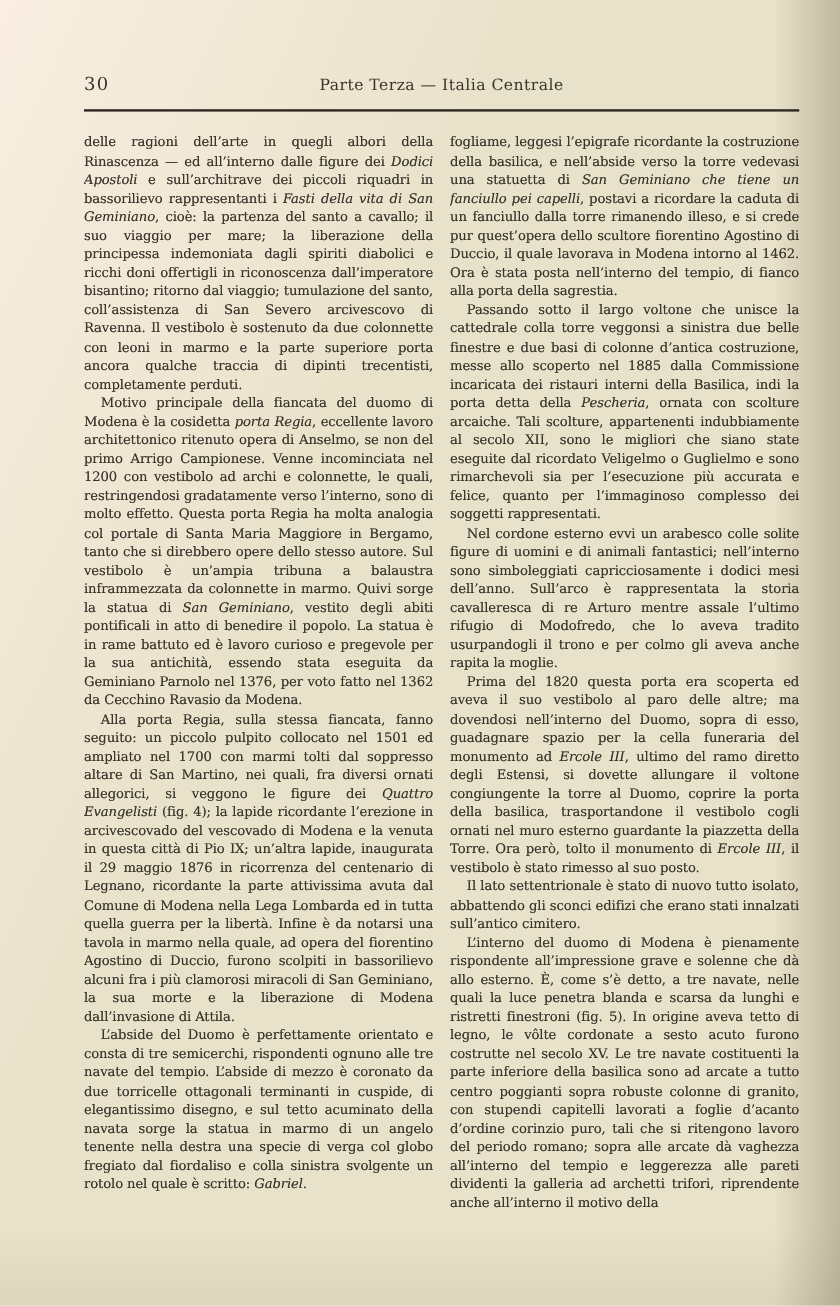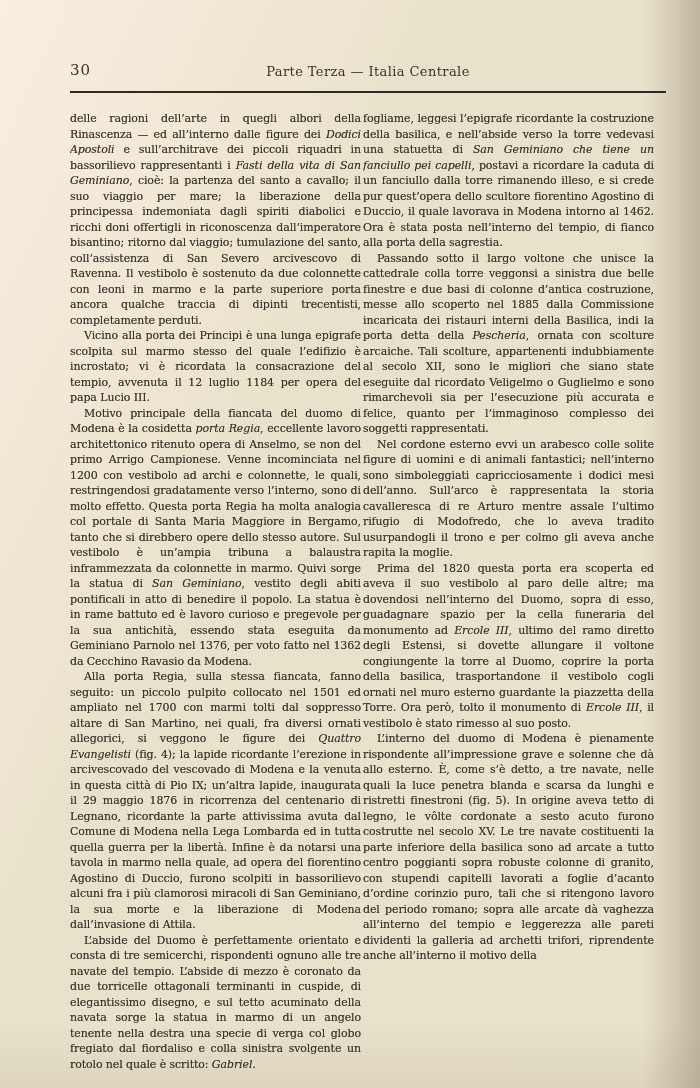--- a/index.html
+++ b/index.html
@@ -23,21 +23,21 @@
     position:absolute; top:64px; left:70px; width:596px;
     text-align:center; font-size:13px; font-weight:normal;
     letter-spacing:0.4px; white-space:nowrap;
   }
   .header-rule {
     position:absolute; top:91px; left:70px; width:596px; height:2px;
     background:#2e2922;
   }
   .columns {
     position:absolute; top:111px; left:70px; width:596px; height:960px;
-    display:flex; gap:2px;
+    display:flex; gap:14px;
   }
   .col {
     width:291px; height:100%; overflow:hidden;
     text-align:justify;
     font-size:11px; line-height:15.5px;
     letter-spacing:-0.1px;
     text-shadow:0 0 0.5px rgba(57,51,43,0.55);
   }
   .col p { margin:0; }
   .col p.indent { text-indent:14px; }
@@ -46,26 +46,26 @@
 </head>
 <body>
 
 <div class="page">
   <span class="pagenum">30</span>
   <span class="running-title">Parte Terza — Italia Centrale</span>
   <div class="header-rule"></div>
   <div class="columns">
     <div class="col">
         <p class=""><span>delle ragioni dell’arte in quegli albori della Rinascenza — ed all’interno dalle figure dei </span><span class="it">Dodici Apostoli</span><span> e sull’architrave dei piccoli riquadri in bassorilievo rappresentanti i </span><span class="it">Fasti della vita di San Geminiano</span><span>, cioè: la partenza del santo a cavallo; il suo viaggio per mare; la liberazione della principessa indemoniata dagli spiriti diabolici e ricchi doni offertigli in riconoscenza dall’imperatore bisantino; ritorno dal viaggio; tumulazione del santo, coll’assistenza di San Severo arcivescovo di Ravenna. Il vestibolo è sostenuto da due colonnette con leoni in marmo e la parte superiore porta ancora qualche traccia di dipinti trecentisti, completamente perduti.</span></p>
-        <p class="indent"><span>Vicino alla porta dei Principi è una lunga epigrafe scolpita sul marmo stesso del quale l’edifizio è incrostato; vi è ricordata la consacrazione del tempio, avvenuta il 12 luglio 1184 per opera del papa Lucio III.</span></p>
         <p class="indent"><span>Motivo principale della fiancata del duomo di Modena è la cosidetta </span><span class="it">porta Regia</span><span>, eccellente lavoro architettonico ritenuto opera di Anselmo, se non del primo Arrigo Campionese. Venne incominciata nel 1200 con vestibolo ad archi e colonnette, le quali, restringendosi gradatamente verso l’interno, sono di molto effetto. Questa porta Regia ha molta analogia col portale di Santa Maria Maggiore in Bergamo, tanto che si direbbero opere dello stesso autore. Sul vestibolo è un’ampia tribuna a balaustra inframmezzata da colonnette in marmo. Quivi sorge la statua di </span><span class="it">San Geminiano</span><span>, vestito degli abiti pontificali in atto di benedire il popolo. La statua è in rame battuto ed è lavoro curioso e pregevole per la sua antichità, essendo stata eseguita da Geminiano Parnolo nel 1376, per voto fatto nel 1362 da Cecchino Ravasio da Modena.</span></p>
         <p class="indent"><span>Alla porta Regia, sulla stessa fiancata, fanno seguito: un piccolo pulpito collocato nel 1501 ed ampliato nel 1700 con marmi tolti dal soppresso altare di San Martino, nei quali, fra diversi ornati allegorici, si veggono le figure dei </span><span class="it">Quattro Evangelisti</span><span> (fig. 4); la lapide ricordante l’erezione in arcivescovado del vescovado di Modena e la venuta in questa città di Pio IX; un’altra lapide, inaugurata il 29 maggio 1876 in ricorrenza del centenario di Legnano, ricordante la parte attivissima avuta dal Comune di Modena nella Lega Lombarda ed in tutta quella guerra per la libertà. Infine è da notarsi una tavola in marmo nella quale, ad opera del fiorentino Agostino di Duccio, furono scolpiti in bassorilievo alcuni fra i più clamorosi miracoli di San Geminiano, la sua morte e la liberazione di Modena dall’invasione di Attila.</span></p>
         <p class="indent"><span>L’abside del Duomo è perfettamente orientato e consta di tre semicerchi, rispondenti ognuno alle tre navate del tempio. L’abside di mezzo è coronato da due torricelle ottagonali terminanti in cuspide, di elegantissimo disegno, e sul tetto acuminato della navata sorge la statua in marmo di un angelo tenente nella destra una specie di verga col globo fregiato dal fiordaliso e colla sinistra svolgente un rotolo nel quale è scritto: </span><span class="it">Gabriel</span><span>.</span></p>
       </div>
     <div class="col">
         <p class=""><span>fogliame, leggesi l’epigrafe ricordante la costruzione della basilica, e nell’abside verso la torre vedevasi una statuetta di </span><span class="it">San Geminiano che tiene un fanciullo pei capelli</span><span>, postavi a ricordare la caduta di un fanciullo dalla torre rimanendo illeso, e si crede pur quest’opera dello scultore fiorentino Agostino di Duccio, il quale lavorava in Modena intorno al 1462. Ora è stata posta nell’interno del tempio, di fianco alla porta della sagrestia.</span></p>
         <p class="indent"><span>Passando sotto il largo voltone che unisce la cattedrale colla torre veggonsi a sinistra due belle finestre e due basi di colonne d’antica costruzione, messe allo scoperto nel 1885 dalla Commissione incaricata dei ristauri interni della Basilica, indi la porta detta della </span><span class="it">Pescheria</span><span>, ornata con scolture arcaiche. Tali scolture, appartenenti indubbiamente al secolo XII, sono le migliori che siano state eseguite dal ricordato Veligelmo o Guglielmo e sono rimarchevoli sia per l’esecuzione più accurata e felice, quanto per l’immaginoso complesso dei soggetti rappresentati.</span></p>
         <p class="indent"><span>Nel cordone esterno evvi un arabesco colle solite figure di uomini e di animali fantastici; nell’interno sono simboleggiati capricciosamente i dodici mesi dell’anno. Sull’arco è rappresentata la storia cavalleresca di re Arturo mentre assale l’ultimo rifugio di Modofredo, che lo aveva tradito usurpandogli il trono e per colmo gli aveva anche rapita la moglie.</span></p>
         <p class="indent"><span>Prima del 1820 questa porta era scoperta ed aveva il suo vestibolo al paro delle altre; ma dovendosi nell’interno del Duomo, sopra di esso, guadagnare spazio per la cella funeraria del monumento ad </span><span class="it">Ercole III</span><span>, ultimo del ramo diretto degli Estensi, si dovette allungare il voltone congiungente la torre al Duomo, coprire la porta della basilica, trasportandone il vestibolo cogli ornati nel muro esterno guardante la piazzetta della Torre. Ora però, tolto il monumento di </span><span class="it">Ercole III</span><span>, il vestibolo è stato rimesso al suo posto.</span></p>
+        <p class="indent"><span>Il lato settentrionale è stato di nuovo tutto isolato, abbattendo gli sconci edifizi che erano stati innalzati sull’antico cimitero.</span></p>
         <p class="indent"><span>L’interno del duomo di Modena è pienamente rispondente all’impressione grave e solenne che dà allo esterno. È, come s’è detto, a tre navate, nelle quali la luce penetra blanda e scarsa da lunghi e ristretti finestroni (fig. 5). In origine aveva tetto di legno, le vôlte cordonate a sesto acuto furono costrutte nel secolo XV. Le tre navate costituenti la parte inferiore della basilica sono ad arcate a tutto centro poggianti sopra robuste colonne di granito, con stupendi capitelli lavorati a foglie d’acanto d’ordine corinzio puro, tali che si ritengono lavoro del periodo romano; sopra alle arcate dà vaghezza all’interno del tempio e leggerezza alle pareti dividenti la galleria ad archetti trifori, riprendente anche all’interno il motivo della</span></p>
       </div>
   </div>
 </div>
 
 </body></html>

